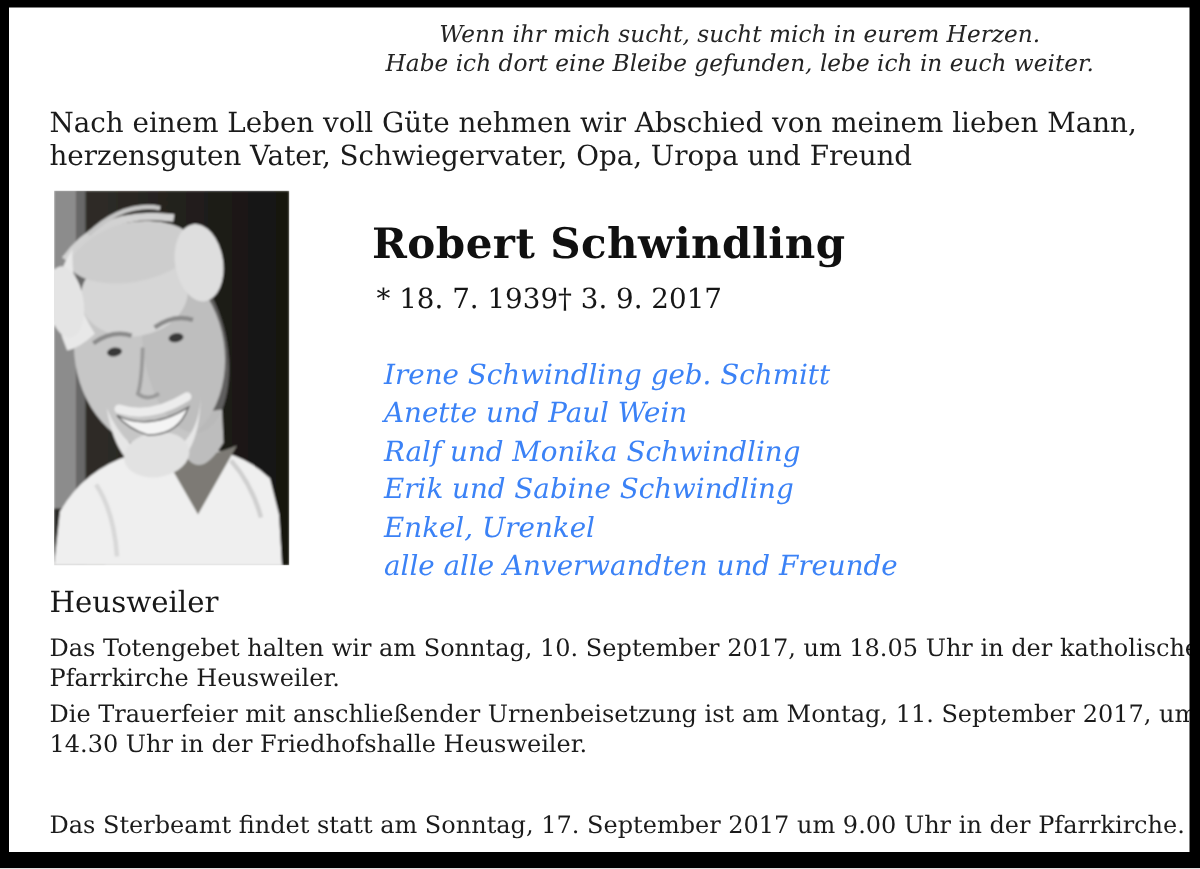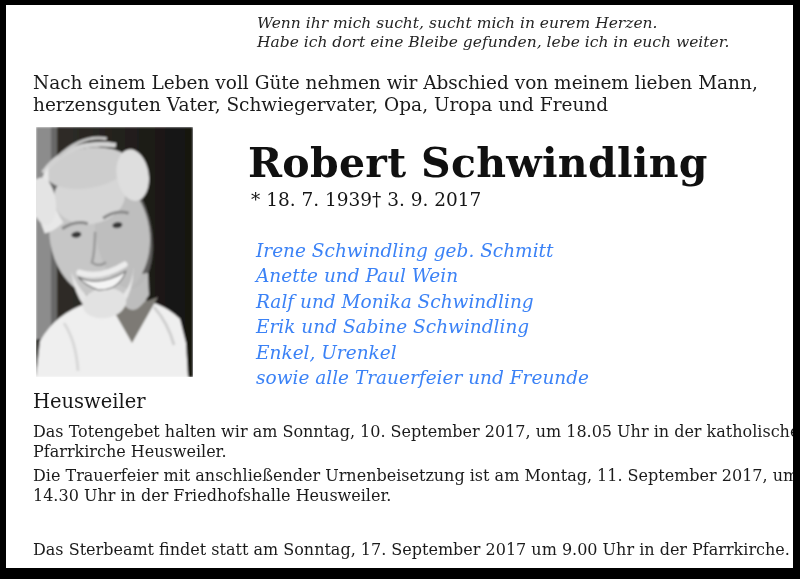--- a/index.html
+++ b/index.html
@@ -1,25 +1,25 @@
 <!DOCTYPE html>
 <html><head>
 <meta charset="utf-8">
 <style>
   html,body{margin:0;padding:0;background:#ffffff;}
   .notice{
     position:relative;width:800px;height:579px;background:#ffffff;overflow:hidden;
     font-family:"DejaVu Serif", serif;color:#1c1c1c;
   }
   .frame{position:absolute;inset:0;border-style:solid;border-color:#000;border-width:5px 7px 11px 6px;pointer-events:none;}
-  .epigraph{position:absolute;left:257px;top:14px;font-style:italic;font-size:15.5px;line-height:18.5px;color:#242424;white-space:nowrap;}
+  .epigraph{position:absolute;left:257px;top:14px;font-style:italic;font-size:15.5px;line-height:18.5px;color:#242424;white-space:nowrap;text-align:center;}
   .intro{position:absolute;left:33px;top:72px;font-size:18.5px;line-height:22px;color:#1b1b1b;white-space:nowrap;}
   .photo{position:absolute;left:36px;top:127px;width:157px;height:250px;overflow:hidden;}
   .photo svg{display:block;width:100%;height:100%;}
-  .name{position:absolute;left:248px;top:142px;margin:0;font-size:41px;line-height:42px;font-weight:700;color:#101010;letter-spacing:.3px;white-space:nowrap;}
+  .name{position:absolute;left:248px;top:142px;margin:0;font-size:28px;line-height:42px;font-weight:700;color:#101010;letter-spacing:.3px;white-space:nowrap;}
   .dates{position:absolute;left:251px;top:189px;font-size:18.5px;color:#161616;white-space:nowrap;}
   .dates .death{}
   .mourners{position:absolute;left:256px;top:238px;font-style:italic;font-size:18.5px;line-height:25.4px;color:#3b82f6;white-space:nowrap;}
   .city{position:absolute;left:33px;top:390px;font-size:19.5px;color:#181818;}
   .para{position:absolute;left:33px;font-size:16px;line-height:19.5px;color:#1b1b1b;white-space:nowrap;}
   .p1{top:422px;}
   .p2{top:466px;line-height:20px;}
   .p3{top:540px;}
   .funeral{position:absolute;left:383px;top:544px;transform:translateX(-50%);font-style:italic;font-size:14.5px;color:#2a2a2a;white-space:nowrap;}
 </style>
@@ -88,21 +88,21 @@
   <div class="dates">
     <span>* 18. 7. 1939</span><span class="death">† 3. 9. 2017</span>
   </div>
 
   <div class="mourners">
     <div>Irene Schwindling geb. Schmitt</div>
     <div>Anette und Paul Wein</div>
     <div>Ralf und Monika Schwindling</div>
     <div>Erik und Sabine Schwindling</div>
     <div>Enkel, Urenkel</div>
-    <div>sowie alle Trauerfeier und Freunde</div>
+    <div>alle alle Anverwandten und Freunde</div>
   </div>
 
   <div class="city">Heusweiler</div>
 
   <div class="para p1">
     <div>Das Totengebet halten wir am Sonntag, 10. September 2017, um 18.05 Uhr in der katholischen</div>
     <div>Pfarrkirche Heusweiler.</div>
   </div>
 
   <div class="para p2">

